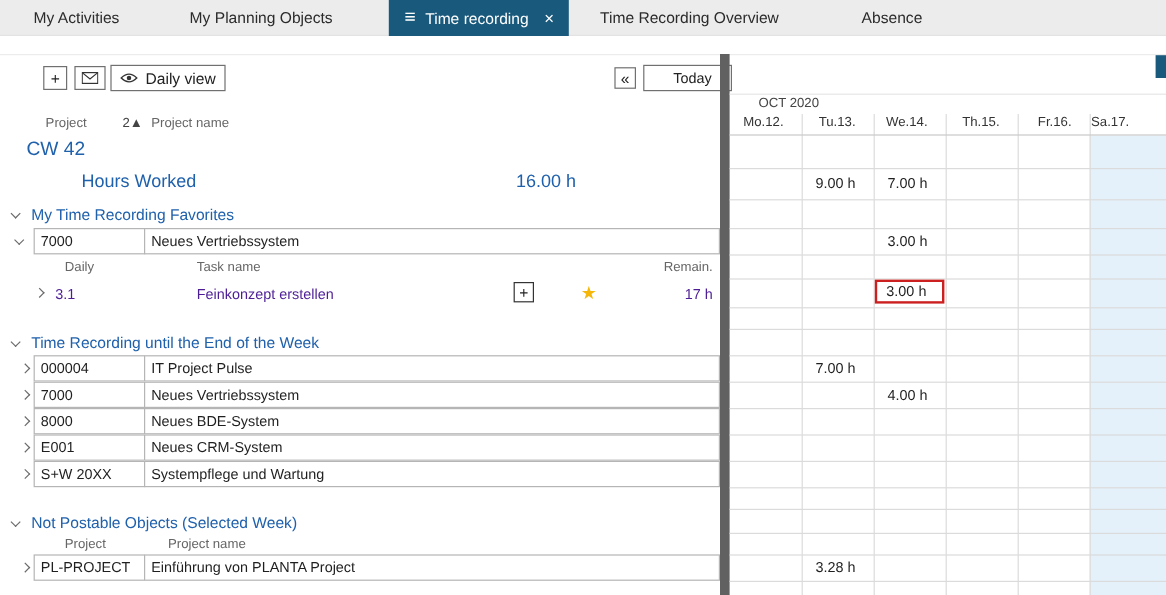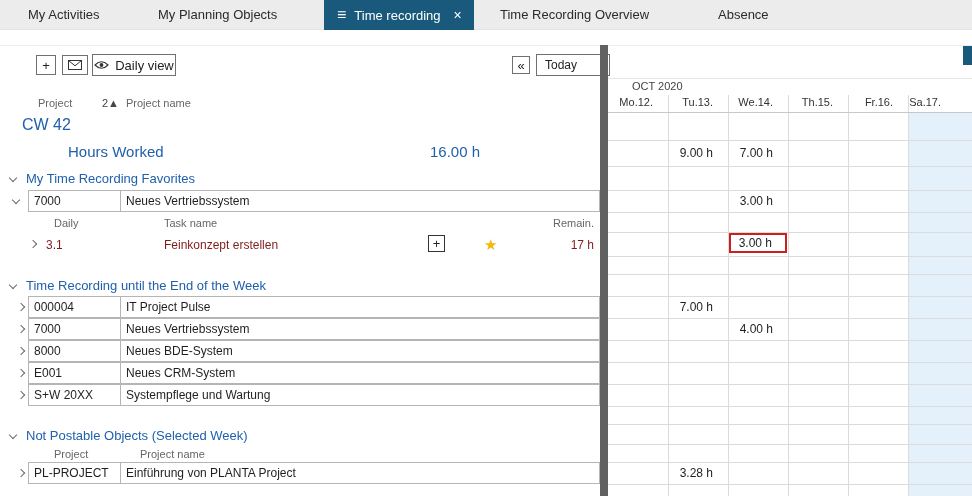--- a/index.html
+++ b/index.html
@@ -8,32 +8,32 @@
 
   
   .tabbar { position:absolute; left:0; top:0; width:972px; height:30px; background:#ececec; border-bottom:1px solid #e3e3e3; }
   .tab { position:absolute; top:0; height:30px; line-height:30px; font-size:13px; color:#2b2b2b; white-space:nowrap; cursor:default; }
   .tab.active { background:#19597c; color:#fff; display:flex; align-items:center; gap:8px; padding:0 13px; line-height:normal; }
   .hamburger { font-size:16px; color:#fff; }
   .closex { font-size:14px; color:#fff; margin-left:5px; }
 
   
   .toolbtn { position:absolute; border:1px solid #707070; background:#fff; display:flex; align-items:center; justify-content:center; font-size:13px; color:#222; gap:6px; }
-  .toolbtn.textbtn { justify-content:flex-start; padding-left:8px; font-size:12px; }
+  .toolbtn.textbtn { justify-content:center; padding-left:8px; font-size:12px; }
 
   
   .colhdr { position:absolute; font-size:11px; color:#666; white-space:nowrap; }
   .big-blue { position:absolute; color:#2061ac; font-size:16px; white-space:nowrap; }
   .sectlbl { position:absolute; left:26px; top:2px; font-size:13px; color:#2061ac; white-space:nowrap; }
   .section { position:absolute; left:0; width:600px; height:20px; }
   .cell { position:absolute; height:22px; line-height:20px; border:1px solid #b5b5b5; background:#fff; font-size:12px; color:#1f1f1f; padding-left:5px; white-space:nowrap; overflow:hidden; }
   .cell.code { left:28px; width:93px; }
   .cell.name { left:120px; width:480px; }
   .prow { position:absolute; left:0; width:600px; height:22px; }
-  .rowtxt { position:absolute; font-size:12px; color:#7f1d1d; white-space:nowrap; }
+  .rowtxt { position:absolute; font-size:12px; color:#4c1d95; white-space:nowrap; }
 
   
   .chev { position:absolute; width:6px; height:6px; border-right:1.4px solid #6b6b6b; border-bottom:1.4px solid #6b6b6b; }
   .chev.right { transform:rotate(-45deg); }
   .chev.down { transform:rotate(45deg); }
 
   .plusbox { position:absolute; width:17px; height:17px; border:1.5px solid #333; display:flex; align-items:center; justify-content:center; font-size:13px; color:#222; background:#fff; }
   .star { position:absolute; color:#f5b80a; font-size:15px; line-height:15px; }
 
   
@@ -72,21 +72,21 @@
 
   <div class="toolbtn" style="left:36px; top:55px; width:20px; height:20px">
     <span>+</span>
   </div>
   <div class="toolbtn" style="left:62px; top:55px; width:26px; height:20px">
     <svg width="14" height="10" viewBox="0 0 14 10">
         <rect x="0.5" y="0.5" width="13" height="9" fill="none" stroke="#333"></rect>
         <path d="M0.5 0.5 L7 5.8 L13.5 0.5" fill="none" stroke="#333"></path>
       </svg>
   </div>
-  <div class="toolbtn" style="left:92px; top:54px; width:84px; height:22px">
+  <div class="toolbtn" style="left:92px; top:54px; width:96px; height:22px">
     <svg width="15" height="10" viewBox="0 0 15 10">
         <path d="M1 5 Q7.5 -1.5 14 5 Q7.5 11.5 1 5 Z" fill="none" stroke="#333" stroke-width="1.1"></path>
         <circle cx="7.5" cy="5" r="1.9" fill="#333"></circle>
       </svg>
     <span>Daily view</span>
   </div>
   <div class="toolbtn" style="left:512px; top:56px; width:18px; height:18px">
     <span>«</span>
   </div>
   <div class="toolbtn textbtn" style="left:536px; top:54px; width:74px; height:22px">

